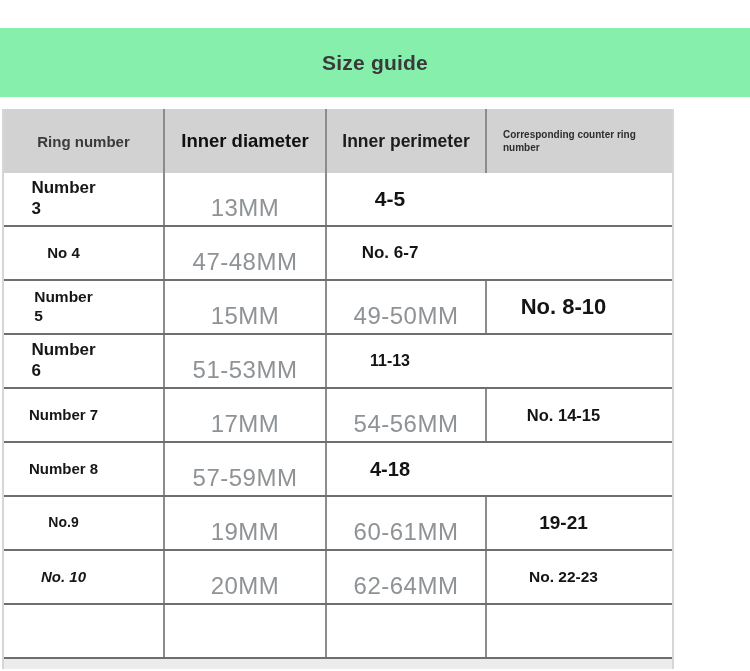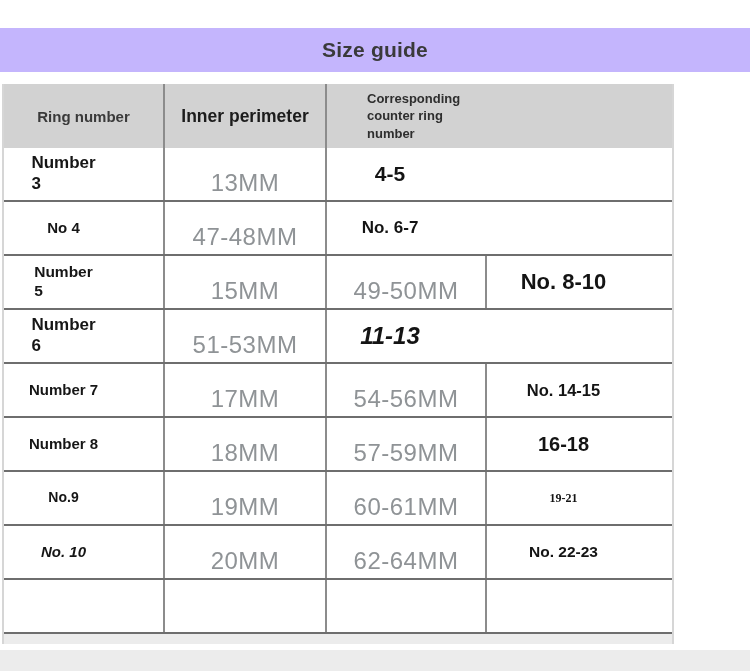--- a/index.html
+++ b/index.html
@@ -4,21 +4,21 @@
 <style>
   html, body { margin: 0; padding: 0; background: #ffffff; }
   body {
     width: 750px; height: 671px; overflow: hidden; position: relative;
     font-family: "Liberation Sans", "DejaVu Sans", sans-serif;
   }
 
   
   .spacer-top { height: 28px; }
   .title-band {
-    height: 44px; background: #c4b5fd;
+    height: 69px; background: #86efac;
     display: flex; align-items: center; justify-content: center;
   }
   .title-band .title-text {
     font-size: 21px; font-weight: bold; color: #3a3a3a; letter-spacing: 0.2px;
   }
   .spacer-mid { height: 12px; }
 
   
   .size-table {
     margin-left: 2px; width: 672px; box-sizing: border-box;
@@ -35,22 +35,22 @@
   }
   .t-cell.v-div { border-left: 2px solid #8c8c8c; }
 
   
   .t-head { height: 64px; background: #d2d2d2; }
   .t-head .h-ring   { font-size: 15px; font-weight: bold; color: #3a3a3a; }
   .t-head .h-diam   { font-size: 18.5px; font-weight: bold; color: #101010; }
   .t-head .h-perim  { font-size: 17.5px; font-weight: bold; color: #1c1c1c; }
   .t-head .h-counter {
     justify-content: flex-start; text-align: left;
-    padding-left: 40px; padding-right: 30px;
-    font-size: 13px; font-weight: bold; color: #2e2e2e; line-height: 1.35;
+    padding-left: 16px; padding-right: 30px;
+    font-size: 10px; font-weight: bold; color: #2e2e2e; line-height: 1.35;
   }
   .pre-wrap { white-space: pre-line; }
 
   
   .t-body .t-row { height: 52px; border-bottom: 2px solid #6e6e6e; }
   .cell-ring { padding-right: 40px; }
   .cell-ring .ring-text {
     display: inline-block; text-align: left; white-space: pre-line;
     font-weight: bold; color: #161616; line-height: 1.22;
   }
@@ -66,24 +66,24 @@
   .t-body .t-row:nth-child(3) .ring-text { font-size: 15.5px; }
   .t-body .t-row:nth-child(4) .ring-text { font-size: 17px; }
   .t-body .t-row:nth-child(5) .ring-text { font-size: 15px; }
   .t-body .t-row:nth-child(6) .ring-text { font-size: 15px; }
   .t-body .t-row:nth-child(7) .ring-text { font-size: 14px; }
   .t-body .t-row:nth-child(8) .ring-text { font-size: 15px; font-style: italic; }
 
   .t-body .t-row:nth-child(1) .cell-counter { font-size: 21px; }
   .t-body .t-row:nth-child(2) .cell-counter { font-size: 17px; }
   .t-body .t-row:nth-child(3) .cell-counter { font-size: 22px; }
-  .t-body .t-row:nth-child(4) .cell-counter { font-size: 24px; font-style: italic; }
+  .t-body .t-row:nth-child(4) .cell-counter { font-size: 16px; }
   .t-body .t-row:nth-child(5) .cell-counter { font-size: 16.5px; }
   .t-body .t-row:nth-child(6) .cell-counter { font-size: 20px; }
-  .t-body .t-row:nth-child(7) .cell-counter { font-size: 12px; font-family: Liberation Serif, serif; }
+  .t-body .t-row:nth-child(7) .cell-counter { font-size: 19px; }
   .t-body .t-row:nth-child(8) .cell-counter { font-size: 15.5px; }
 
   
   .t-partial { height: 12px; border-bottom: none; }
   .t-bottom-bar { height: 10px; background: #ececec; }
 
   
   .spacer-bottom { height: 6px; }
   .footer-band {
     height: 59px; background: #ececec;
@@ -99,20 +99,21 @@
 <div class="title-band">
   <span class="title-text">Size guide</span>
 </div>
 
 <div class="spacer-mid"></div>
 
 <div class="size-table">
 
   <div class="t-row t-head">
     <div class="t-cell h-ring">Ring number</div>
+    <div class="t-cell v-div h-diam">Inner diameter</div>
     <div class="t-cell v-div h-perim">Inner perimeter</div>
     <div class="t-cell v-div h-counter pre-wrap">Corresponding counter ring
 number</div>
   </div>
 
   <div class="t-body">
 
     <div class="t-row">
       <div class="t-cell cell-ring">
           <span class="ring-text">Number
@@ -155,23 +156,22 @@
         </div>
       <div class="t-cell v-div cell-mm">17MM</div>
       <div class="t-cell v-div cell-mm">54-56MM</div>
       <div class="t-cell v-div cell-counter">No. 14-15</div>
     </div>
 
     <div class="t-row">
       <div class="t-cell cell-ring">
           <span class="ring-text">Number 8</span>
         </div>
-      <div class="t-cell v-div cell-mm">18MM</div>
       <div class="t-cell v-div cell-mm">57-59MM</div>
-      <div class="t-cell v-div cell-counter">16-18</div>
+      <div class="t-cell v-div cell-counter">4-18</div>
     </div>
 
     <div class="t-row">
       <div class="t-cell cell-ring">
           <span class="ring-text">No.9</span>
         </div>
       <div class="t-cell v-div cell-mm">19MM</div>
       <div class="t-cell v-div cell-mm">60-61MM</div>
       <div class="t-cell v-div cell-counter">19-21</div>
     </div>

